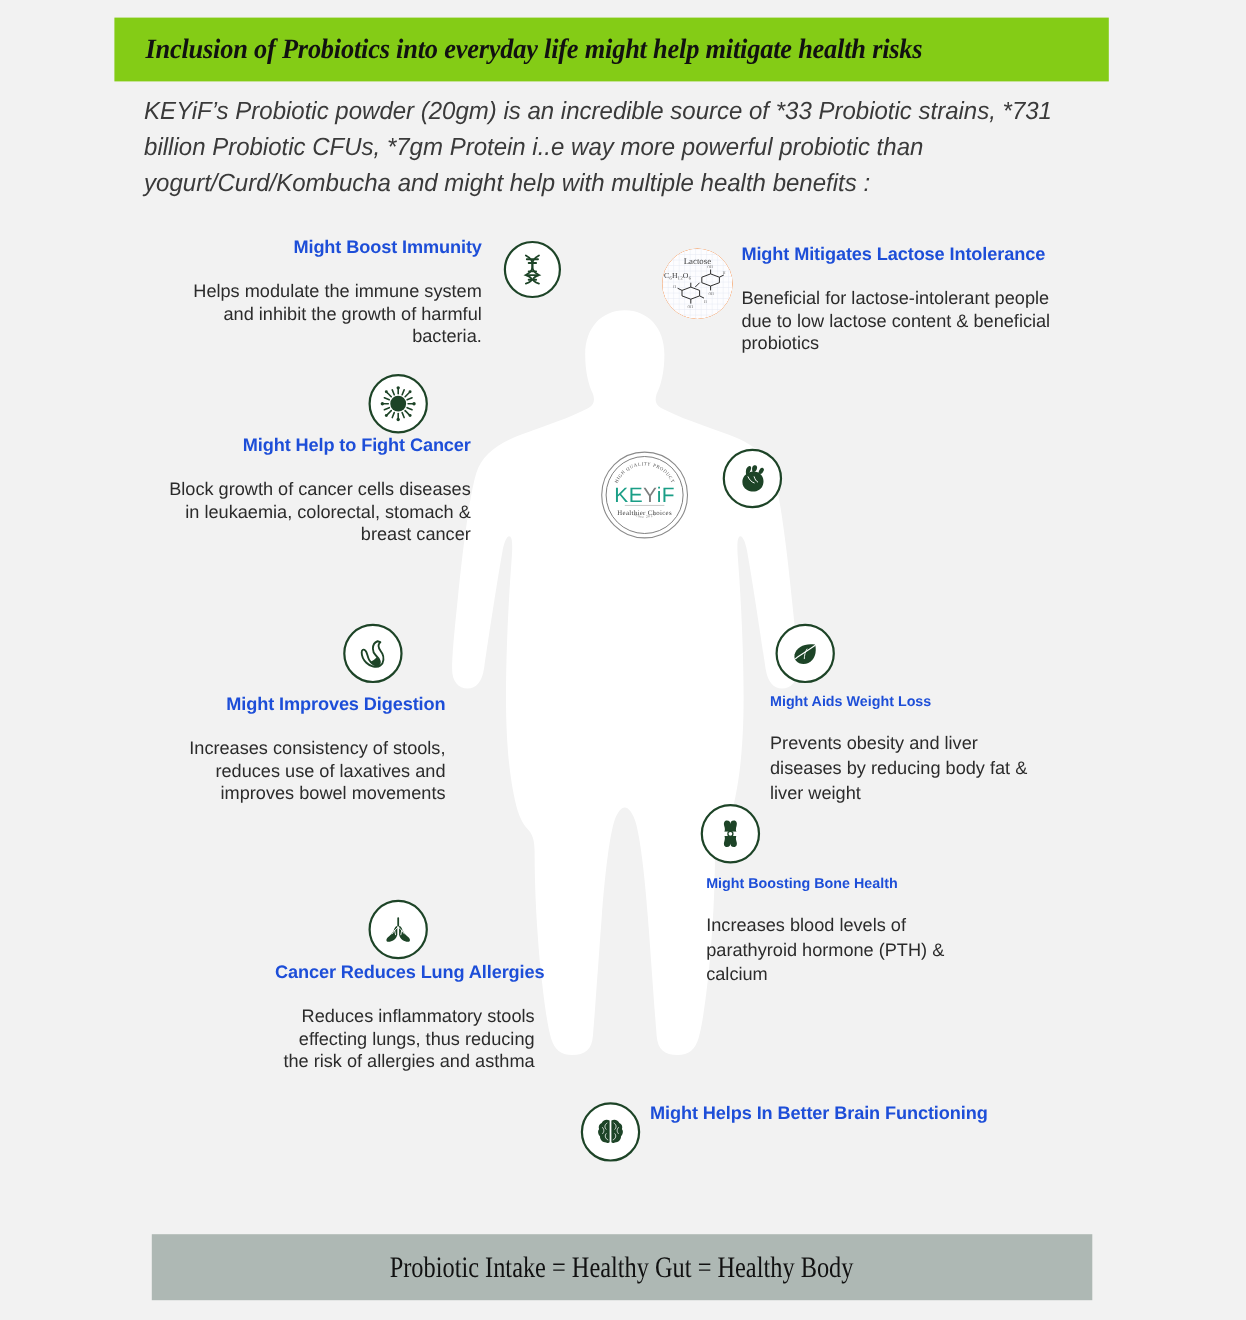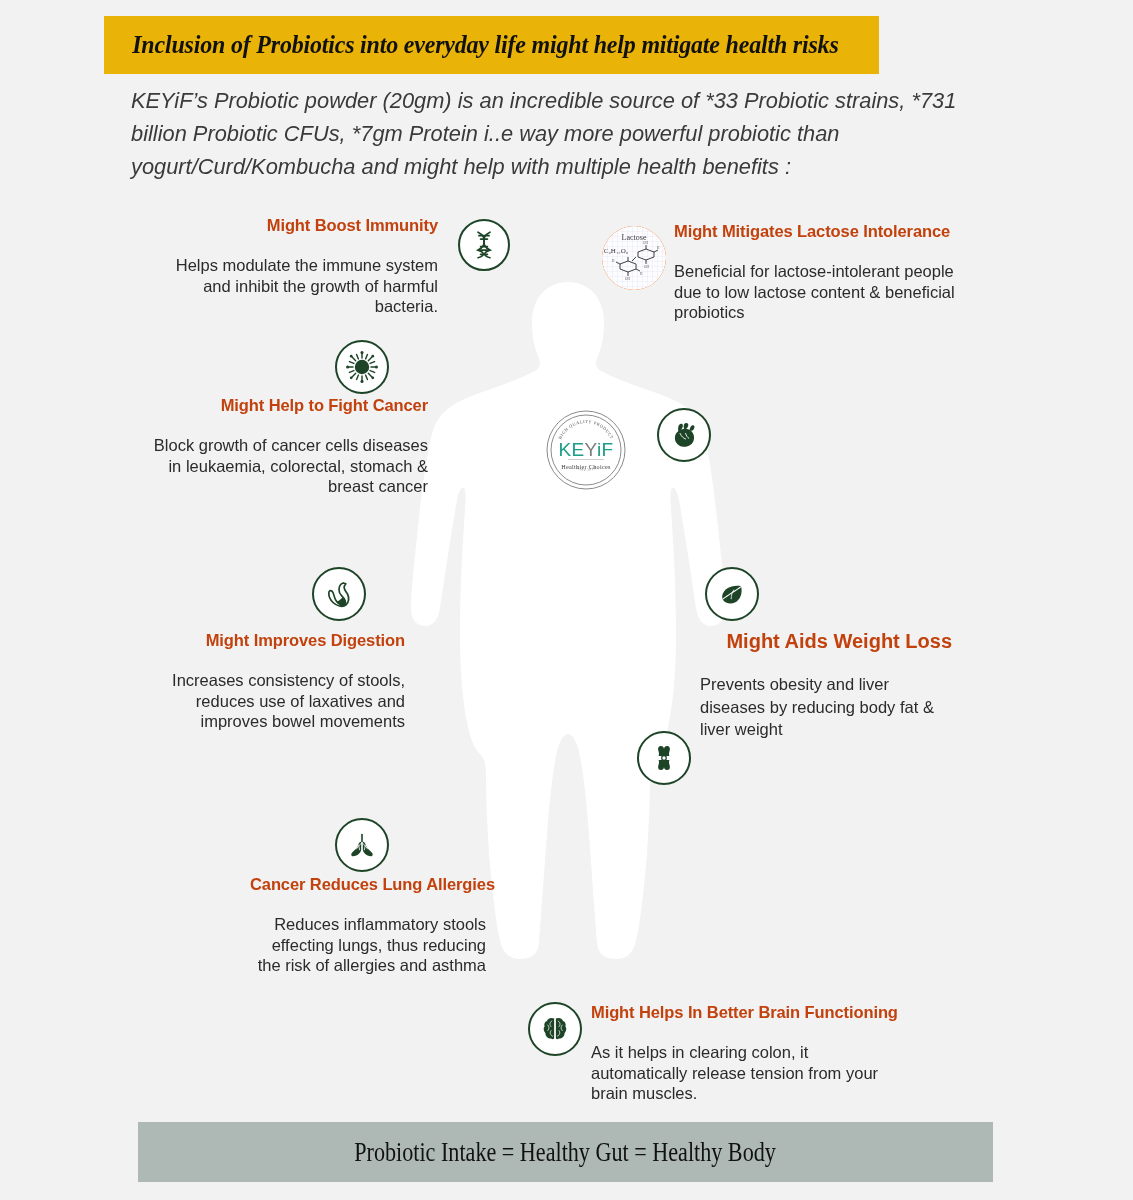--- a/index.html
+++ b/index.html
@@ -12,22 +12,22 @@
   #page {
     position: relative;
     width: 1133px; height: 1200px;
     background: #f2f2f2;
   }
 
   
   .header-banner {
     position: absolute;
     left: 104px; top: 16px;
-    width: 775px; height: 58px;
-    background: #eab308;
+    width: 904px; height: 58px;
+    background: #84cc16;
     display: flex; align-items: center;
   }
   .header-banner .htxt {
     font-family: "Liberation Serif", serif;
     font-weight: bold;
     font-style: italic;
     font-size: 25.5px;
     letter-spacing: -0.2px;
     color: #111111;
     padding-left: 30px;
@@ -62,32 +62,32 @@
   .logo {
     position: absolute;
     left: 546px; top: 410px;
     width: 80px; height: 80px;
   }
 
   
   .blk { position: absolute; }
   .blk .title {
     font-weight: bold;
-    color: #c2410c;
+    color: #1d4ed8;
     white-space: nowrap;
   }
   .blk .desc { color: #2b2b2b; margin-top: 20px; }
 
   
   .cond .title { font-size: 16.5px; letter-spacing: -0.1px; }
   .cond .desc  { font-size: 16.5px; line-height: 20.5px; }
   .cond { transform-origin: left top; }
 
   
-  .wide .title { font-size: 20px; text-align: right; }
+  .wide .title { font-size: 13px; }
   .wide .desc  { font-size: 16.5px; line-height: 22.5px; }
 
   .ralign { text-align: right; }
   .lalign { text-align: left; }
 
   .icon-circle {
     position: absolute;
     border-radius: 50%;
     background: #ffffff;
     border: 2.5px solid #1d4427;
@@ -350,20 +350,24 @@
                  C 20 7, 19 5, 16 5 Z"></path>
         <path d="M13 22 L 27 22 C 26 24, 26 26, 27 29 C 28 32, 27 35, 24 35
                  C 21 35, 20 33, 20 31 C 20 33, 19 35, 16 35
                  C 13 35, 12 32, 13 29 C 14 26, 14 24, 13 22 Z"></path>
       </g>
       <rect x="11" y="17.5" width="18" height="5" fill="#ffffff"></rect>
       <circle cx="20" cy="20" r="3.6" fill="#1d4427"></circle>
       <circle cx="20" cy="20" r="2.1" fill="#ffffff"></circle>
     </svg>
   </div>
+  <div class="blk wide lalign" style="left:642px; top:795px; width:262px;">
+    <div class="title">Might Boosting Bone Health</div>
+    <div class="desc">Increases blood levels of parathyroid hormone (PTH) &amp; calcium</div>
+  </div>
 
   <div class="icon-circle" style="left:335px; top:818px; width:54px; height:54px;">
     <svg viewBox="0 0 40 40" width="32" height="32">
       <g fill="#1d4427">
         <rect x="19" y="6" width="2" height="11" rx="1"></rect>
         <path d="M19 16 C 17 16, 16 18, 15 21 C 13 25, 10 27, 8 29
                  C 6 31, 6 34, 9 34 C 13 34, 18 31, 19 26 Z"></path>
         <path d="M21 16 C 23 16, 24 18, 25 21 C 27 25, 30 27, 32 29
                  C 34 31, 34 34, 31 34 C 27 34, 22 31, 21 26 Z"></path>
       </g>
@@ -398,20 +402,19 @@
         <path d="M24 10 C 27 12, 27 15, 25 17"></path>
         <path d="M11 15 C 13 17, 13 20, 11 22"></path>
         <path d="M29 15 C 27 17, 27 20, 29 22"></path>
         <path d="M15 22 C 13 24, 14 28, 17 29"></path>
         <path d="M25 22 C 27 24, 26 28, 23 29"></path>
       </g>
     </svg>
   </div>
   <div class="blk cond lalign" style="left:591px; top:1003px; width:290px;">
     <div class="title">Might Helps In Better Brain Functioning</div>
-    <div class="desc"> As it helps in clearing colon, it automatically release tension from your brain muscles.</div>
   </div>
 
   <div class="footer-banner">
     <div class="ftxt">Probiotic Intake = Healthy Gut = Healthy Body</div>
   </div>
 
 </div>
 
 </body></html>

